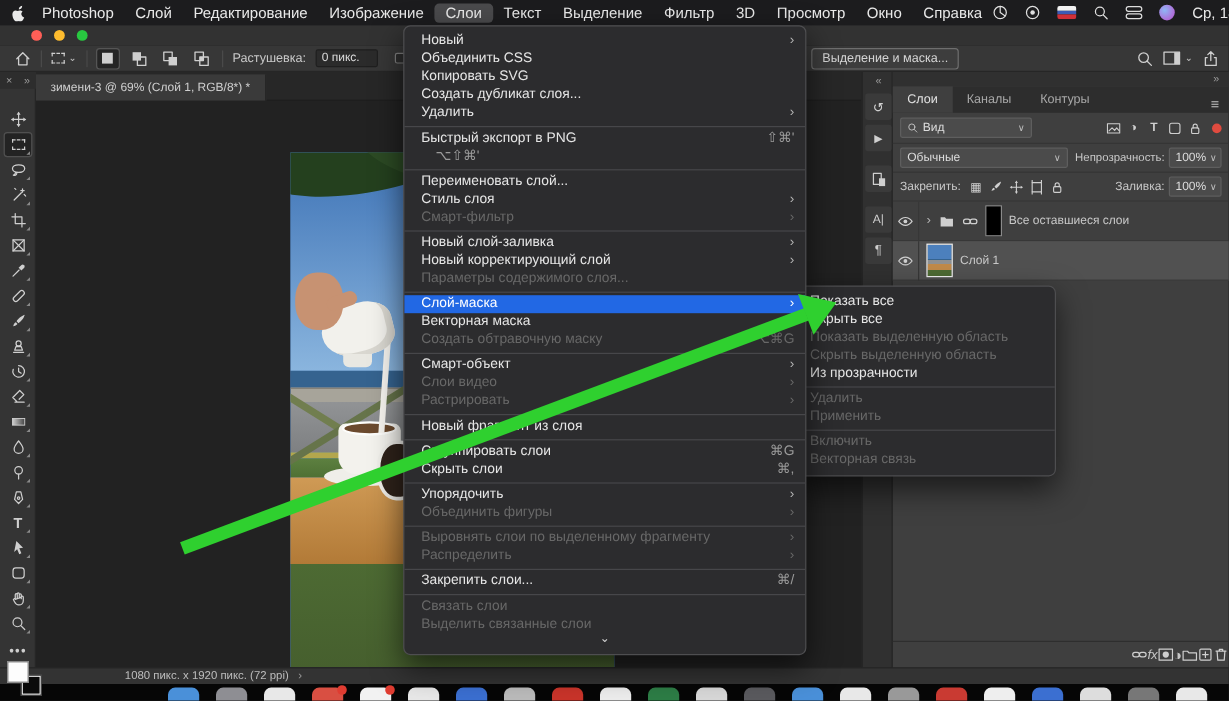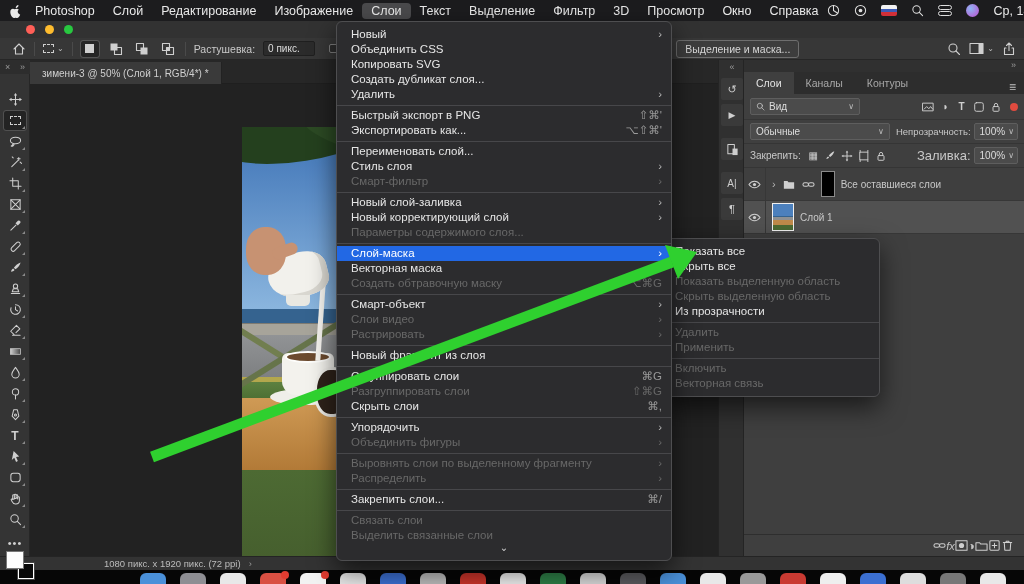--- a/index.html
+++ b/index.html
@@ -70,21 +70,21 @@
   .pt-menu{margin-left:auto;padding:0 8px;color:#c0c0c0;font-size:12px}
   .prow{position:absolute;left:0;width:280px;display:flex;align-items:center;border-bottom:1px solid #353535}
   .psel{background:#4b4b4b;border:1px solid #5e5e5e;border-radius:2px;height:17px;display:flex;align-items:center;padding:0 5px;gap:4px;color:#ddd}
   .psel .chev{margin-left:auto;color:#bbb;font-size:8px}
   .vbox{background:#4b4b4b;border:1px solid #5e5e5e;border-radius:2px;height:17px;display:flex;align-items:center;padding:0 3px 0 5px;gap:3px;color:#ddd}
   .ficon{width:17px;display:flex;justify-content:center;color:#cfcfcf}
   .ficon svg{width:12px;height:12px}
   .lrow{position:absolute;left:0;width:280px;height:33px;display:flex;align-items:center;gap:6px;border-bottom:1px solid #373737}
   .lrow.sel{background:#515151}
   .eyecell{width:22px;height:33px;display:flex;align-items:center;justify-content:center;border-right:1px solid #373737;flex:none}
-  .pbottom{position:absolute;left:0;bottom:0;width:280px;height:22px;border-top:1px solid #2e2e2e;display:flex;align-items:center;justify-content:flex-end;gap:0;padding-right:10px;color:#c5c5c5}
+  .pbottom{position:absolute;left:0;bottom:0;width:280px;height:22px;border-top:1px solid #2e2e2e;display:flex;align-items:center;justify-content:flex-end;gap:0;color:#c5c5c5}
   .pbottom svg{width:13px;height:13px}
 
   
   .statusbar{left:0;top:556px;width:1024px;height:14px;background:#333;border-top:1px solid #242424;display:flex;align-items:center;gap:8px;padding-left:104px;font-size:9.5px;color:#bdbdbd;z-index:4}
   .dock{left:0;top:570px;width:1024px;height:14px;background:#060606;z-index:6;overflow:hidden}
   .dock-ic{position:absolute;top:3px;width:26px;height:14px;border-radius:6px 6px 0 0}
   .badge{position:absolute;top:-2px;right:-3px;width:8px;height:8px;border-radius:50%;background:#e03c31}
   .swatch-corner{left:6px;top:551px;width:34px;height:32px;z-index:7}
 
   
@@ -214,21 +214,21 @@
     </span>
   <span>
       <svg class="ico" width="14" height="14" viewBox="0 0 14 14">
         <path d="M4 6H2.5v6.5h9V6H10M7 8.5V1.5M4.5 3.5L7 1l2.5 2.5"></path>
       </svg>
     </span>
 </div>
 
 <div class="abs tabbar">
   <div class="doctab">
-      <span>зимени-3 @ 50% (Слой 1, RGB/4*) *</span>
+      <span>зимени-3 @ 69% (Слой 1, RGB/8*) *</span>
     </div>
 </div>
 
 <div class="abs canvas">
   <div class="photo">
     <div style="left:0;top:0;width:270px;height:182px;background:linear-gradient(#3e73b6,#8ab5de)"></div>
     <div style="left:-25px;top:-18px;width:170px;height:52px;background:#24401e;border-radius:50%;transform:rotate(-9deg)"></div>
     <div style="left:55px;top:-30px;width:150px;height:56px;background:#2c4a24;border-radius:50%;transform:rotate(11deg)"></div>
     <div style="left:0;top:182px;width:270px;height:14px;background:#35638f"></div>
     <div style="left:0;top:196px;width:270px;height:12px;background:#a7a49a;border-top:1px solid #7e7b72"></div>
@@ -481,21 +481,21 @@
           <rect class="ico" x="2.5" y="2.5" width="9" height="9"></rect>
           <path class="ico" d="M2.5 0v2.5M11.5 0v2.5M2.5 11.5V14M11.5 11.5V14"></path>
         </svg>
       </span>
     <span class="ficon">
         <svg viewBox="0 0 14 14">
           <rect class="ico" x="3.5" y="6.5" width="7" height="5.5" rx="1"></rect>
           <path class="ico" d="M5 6.5V4.8a2 2 0 0 1 4 0v1.7"></path>
         </svg>
       </span>
-    <span style="margin-left:auto;font-size:13px">Заливка:</span>
+    <span style="margin-left:auto;font-size:10px">Заливка:</span>
     <div class="vbox" style="margin-left:3px">
       <span>100%</span>
       <span style="font-size:8px;color:#bbb">∨</span>
     </div>
   </div>
 
   <div class="lrow" style="top:108px">
     <div class="eyecell">
         <svg width="13" height="13" viewBox="0 0 14 14">
           <path class="ico" d="M1 7s2.5-3.5 6-3.5S13 7 13 7s-2.5 3.5-6 3.5S1 7 1 7z"></path>
@@ -605,21 +605,20 @@
   <div class="mi">
       <span class="lbl">Удалить</span>
       <span class="sub">›</span>
     </div>
   <div class="msep"></div>
   <div class="mi">
       <span class="lbl">Быстрый экспорт в PNG</span>
       <span class="sc">⇧⌘'</span>
     </div>
   <div class="mi">
-      <span class="lbl">Экспортировать как...</span>
       <span class="sc">⌥⇧⌘'</span>
     </div>
   <div class="msep"></div>
   <div class="mi">
       <span class="lbl">Переименовать слой...</span>
     </div>
   <div class="mi">
       <span class="lbl">Стиль слоя</span>
       <span class="sub">›</span>
     </div>
@@ -666,24 +665,20 @@
       <span class="sub">›</span>
     </div>
   <div class="msep"></div>
   <div class="mi">
       <span class="lbl">Новый фрагмент из слоя</span>
     </div>
   <div class="msep"></div>
   <div class="mi">
       <span class="lbl">Сгруппировать слои</span>
       <span class="sc">⌘G</span>
-    </div>
-  <div class="mi dis">
-      <span class="lbl">Разгруппировать слои</span>
-      <span class="sc">⇧⌘G</span>
     </div>
   <div class="mi">
       <span class="lbl">Скрыть слои</span>
       <span class="sc">⌘,</span>
     </div>
   <div class="msep"></div>
   <div class="mi">
       <span class="lbl">Упорядочить</span>
       <span class="sub">›</span>
     </div>

